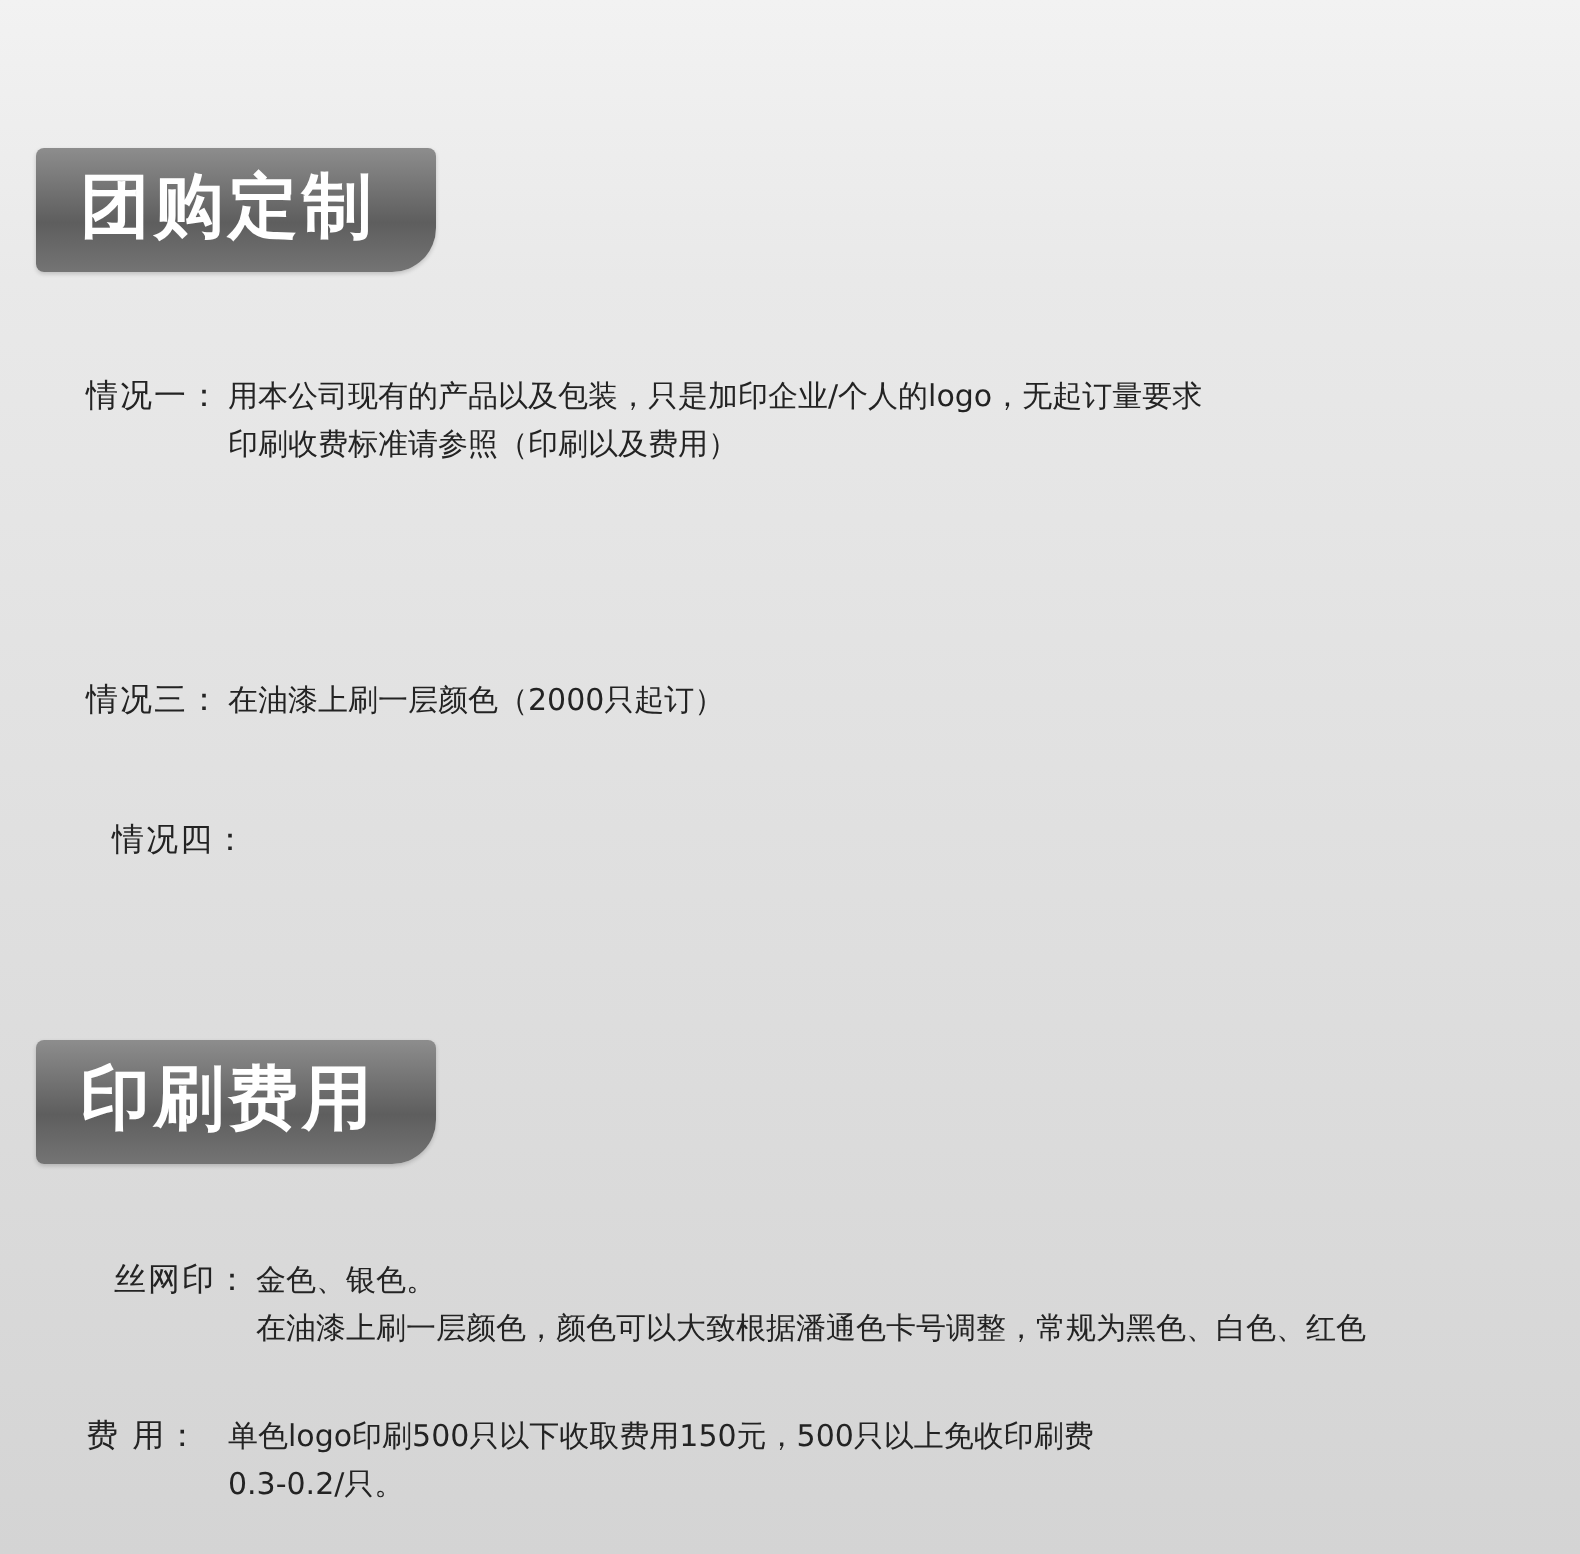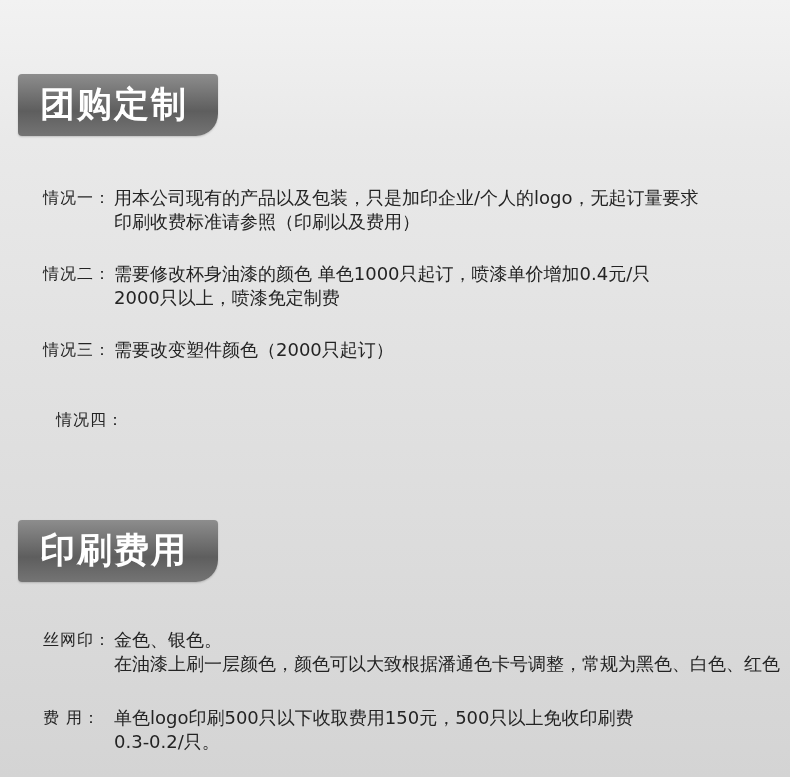--- a/index.html
+++ b/index.html
@@ -56,36 +56,36 @@
     font-size: 16px;
     line-height: 24px;
     color: #232323;
     font-weight: normal;
     letter-spacing: 1px;
     text-align: left;
     padding-left: 25px;
     box-sizing: border-box;
   }
   .row-body {
-    font-size: 18px;
+    font-size: 15px;
     line-height: 24px;
     color: #232323;
     max-width: 620px;
   }
   .row-body p {
     margin: 0;
     white-space: nowrap;
   }
 
   #row-case-1 { top: 186px; left: 18px; }
   #row-case-2 { top: 262px; left: 18px; }
   #row-case-3 { top: 338px; left: 18px; }
   #row-case-4 { top: 408px; left: 31px; }
 
-  #row-screen-print { top: 628px; left: 18px; }
+  #row-screen-print { top: 628px; left: 32px; }
   #row-fee { top: 706px; left: 18px; }
 
   .row-label.wide-space {
     letter-spacing: 1px;
   }
 </style>
 </head>
 <body>
 
 <div class="page">
@@ -95,32 +95,25 @@
   </div>
 
   <div class="row" id="row-case-1">
     <div class="row-label">情况一：</div>
     <div class="row-body">
       <p>用本公司现有的产品以及包装，只是加印企业/个人的logo，无起订量要求</p>
       <p>印刷收费标准请参照（印刷以及费用）</p>
     </div>
   </div>
 
-  <div class="row" id="row-case-2">
-    <div class="row-label">情况二：</div>
-    <div class="row-body">
-      <p>需要修改杯身油漆的颜色 单色1000只起订，喷漆单价增加0.4元/只</p>
-      <p>2000只以上，喷漆免定制费</p>
-    </div>
-  </div>
 
   <div class="row" id="row-case-3">
     <div class="row-label">情况三：</div>
     <div class="row-body">
-      <p>需要改变塑件颜色（2000只起订）</p>
+      <p>在油漆上刷一层颜色（2000只起订）</p>
     </div>
   </div>
 
   <div class="row" id="row-case-4">
     <div class="row-label">情况四：</div>
   </div>
 
   <div class="banner" id="banner-printing">
     <div class="banner-text">印刷费用</div>
   </div>

